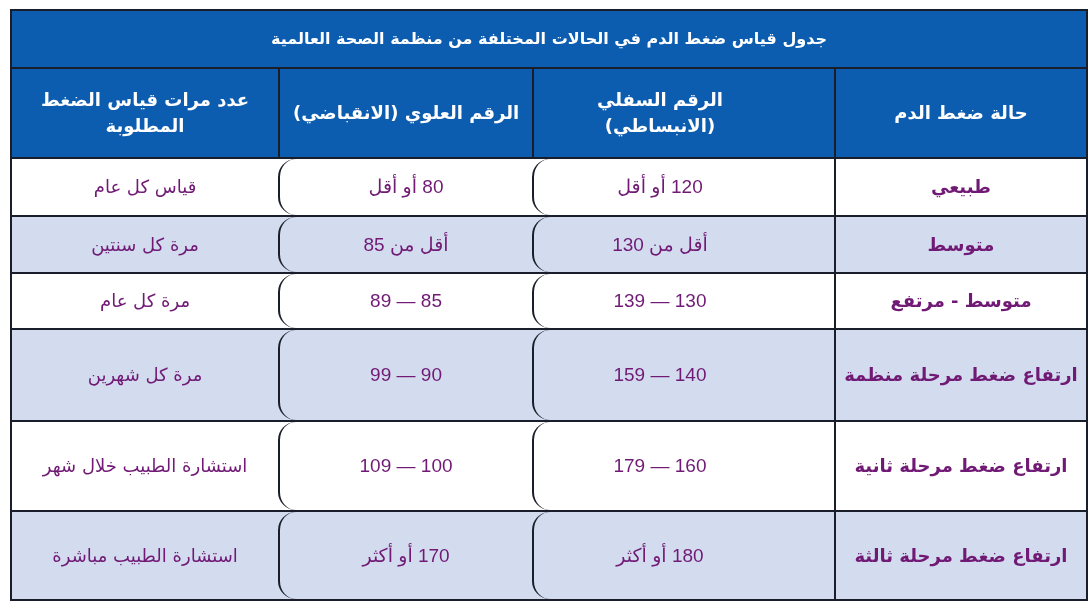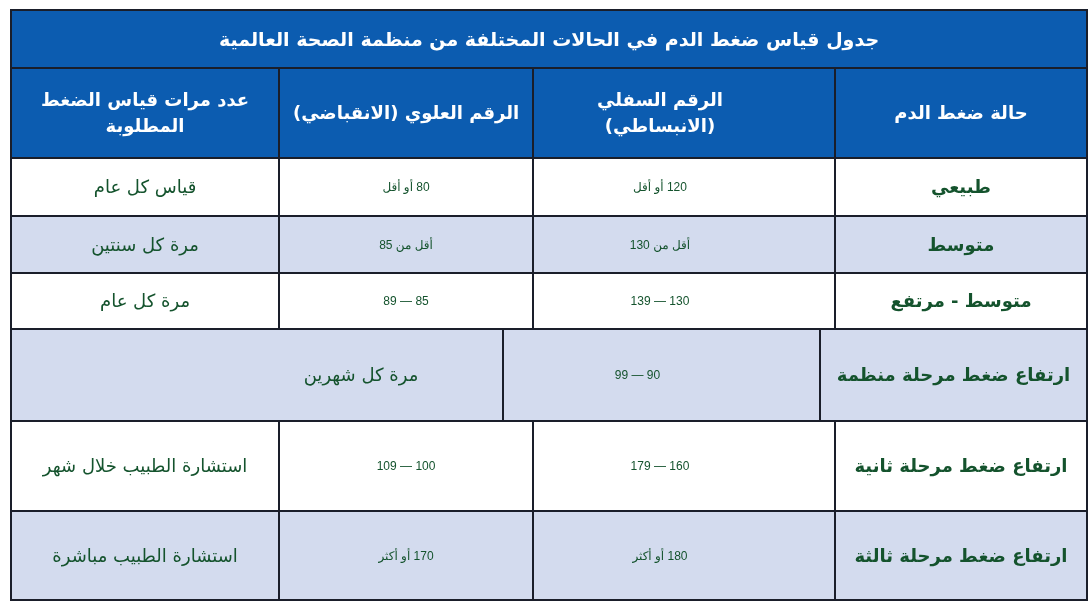--- a/index.html
+++ b/index.html
@@ -4,38 +4,38 @@
 <style>
   html, body { margin:0; padding:0; background:#ffffff; }
   body { width:1092px; height:608px; position:relative; overflow:hidden;
          font-family:"DejaVu Sans", sans-serif; }
   .tbl { position:absolute; left:10px; top:9px; width:1078px; height:592px;
          border:2px solid #1a1e2a; box-sizing:border-box; direction:rtl; }
   .row { position:absolute; left:0; right:0; display:flex; direction:rtl;
          border-bottom:2px solid #1a1e2a; box-sizing:border-box; }
   .row:last-child { border-bottom:none; }
   .cell { box-sizing:border-box; display:flex; align-items:center; justify-content:center;
-          text-align:center; color:#14532d; font-size:18px; line-height:26px;
+          text-align:center; color:#701a75; font-size:18px; line-height:26px;
           border-left:2px solid #1a1e2a; padding:0 6px; }
   .cell:last-child { border-left:none; }
   .c1 { width:282px;border-radius:30px; } .c2 { width:269px; } .c3 { width:269px; } .c4 { width:267px;margin-left:48px; }
   .title { background:#0c5cb0; color:#ffffff; font-weight:bold; font-size:19px; justify-content:center; }
   .hdr { background:#0c5cb0; }
   .hdr .cell { color:#ffffff; font-weight:bold; font-size:18px; border-left-color:#1a1e2a; }
   .light { background:#d3dbee; }
   .white { background:#ffffff; }
-  .num { font-family:"Liberation Sans", sans-serif; font-size:12px; }
+  .num { font-family:"Liberation Sans", sans-serif; font-size:19px;border-radius:18px; }
   .cond { font-weight:bold; font-size:18px; }
 </style>
 </head>
 <body>
 
 <div class="tbl">
   <div class="row title" style="top:0;height:58px;">
-    <div class="cell" style="width:100%;border-left:none;color:#fff;font-weight:bold;font-size:19px;text-align:right;">جدول قياس ضغط الدم في الحالات المختلفة من منظمة الصحة العالمية</div>
+    <div class="cell" style="width:100%;border-left:none;color:#fff;font-weight:bold;font-size:16px;text-align:right;">جدول قياس ضغط الدم في الحالات المختلفة من منظمة الصحة العالمية</div>
   </div>
 
   <div class="row hdr" style="top:58px;height:90px;">
     <div class="cell c4">حالة ضغط الدم</div>
     <div class="cell c2">الرقم السفلي (الانبساطي)</div>
     <div class="cell c3">الرقم العلوي (الانقباضي)</div>
     <div class="cell c1">عدد مرات قياس الضغط المطلوبة</div>
   </div>
 
   <div class="row white" style="top:148px;height:58px;">
@@ -54,20 +54,21 @@
 
   <div class="row white" style="top:263px;height:56px;">
     <div class="cell c4 cond">متوسط - مرتفع</div>
     <div class="cell c3 num">130 — 139</div>
     <div class="cell c2 num">85 — 89</div>
     <div class="cell c1">مرة كل عام</div>
   </div>
 
   <div class="row light" style="top:319px;height:92px;">
     <div class="cell c4 cond">ارتفاع ضغط مرحلة منظمة</div>
+    <div class="cell c3 num">140 — 159</div>
     <div class="cell c2 num">90 — 99</div>
     <div class="cell c1">مرة كل شهرين</div>
   </div>
 
   <div class="row white" style="top:411px;height:90px;">
     <div class="cell c4 cond">ارتفاع ضغط مرحلة ثانية</div>
     <div class="cell c3 num">160 — 179</div>
     <div class="cell c2 num">100 — 109</div>
     <div class="cell c1">استشارة الطبيب خلال شهر</div>
   </div>

